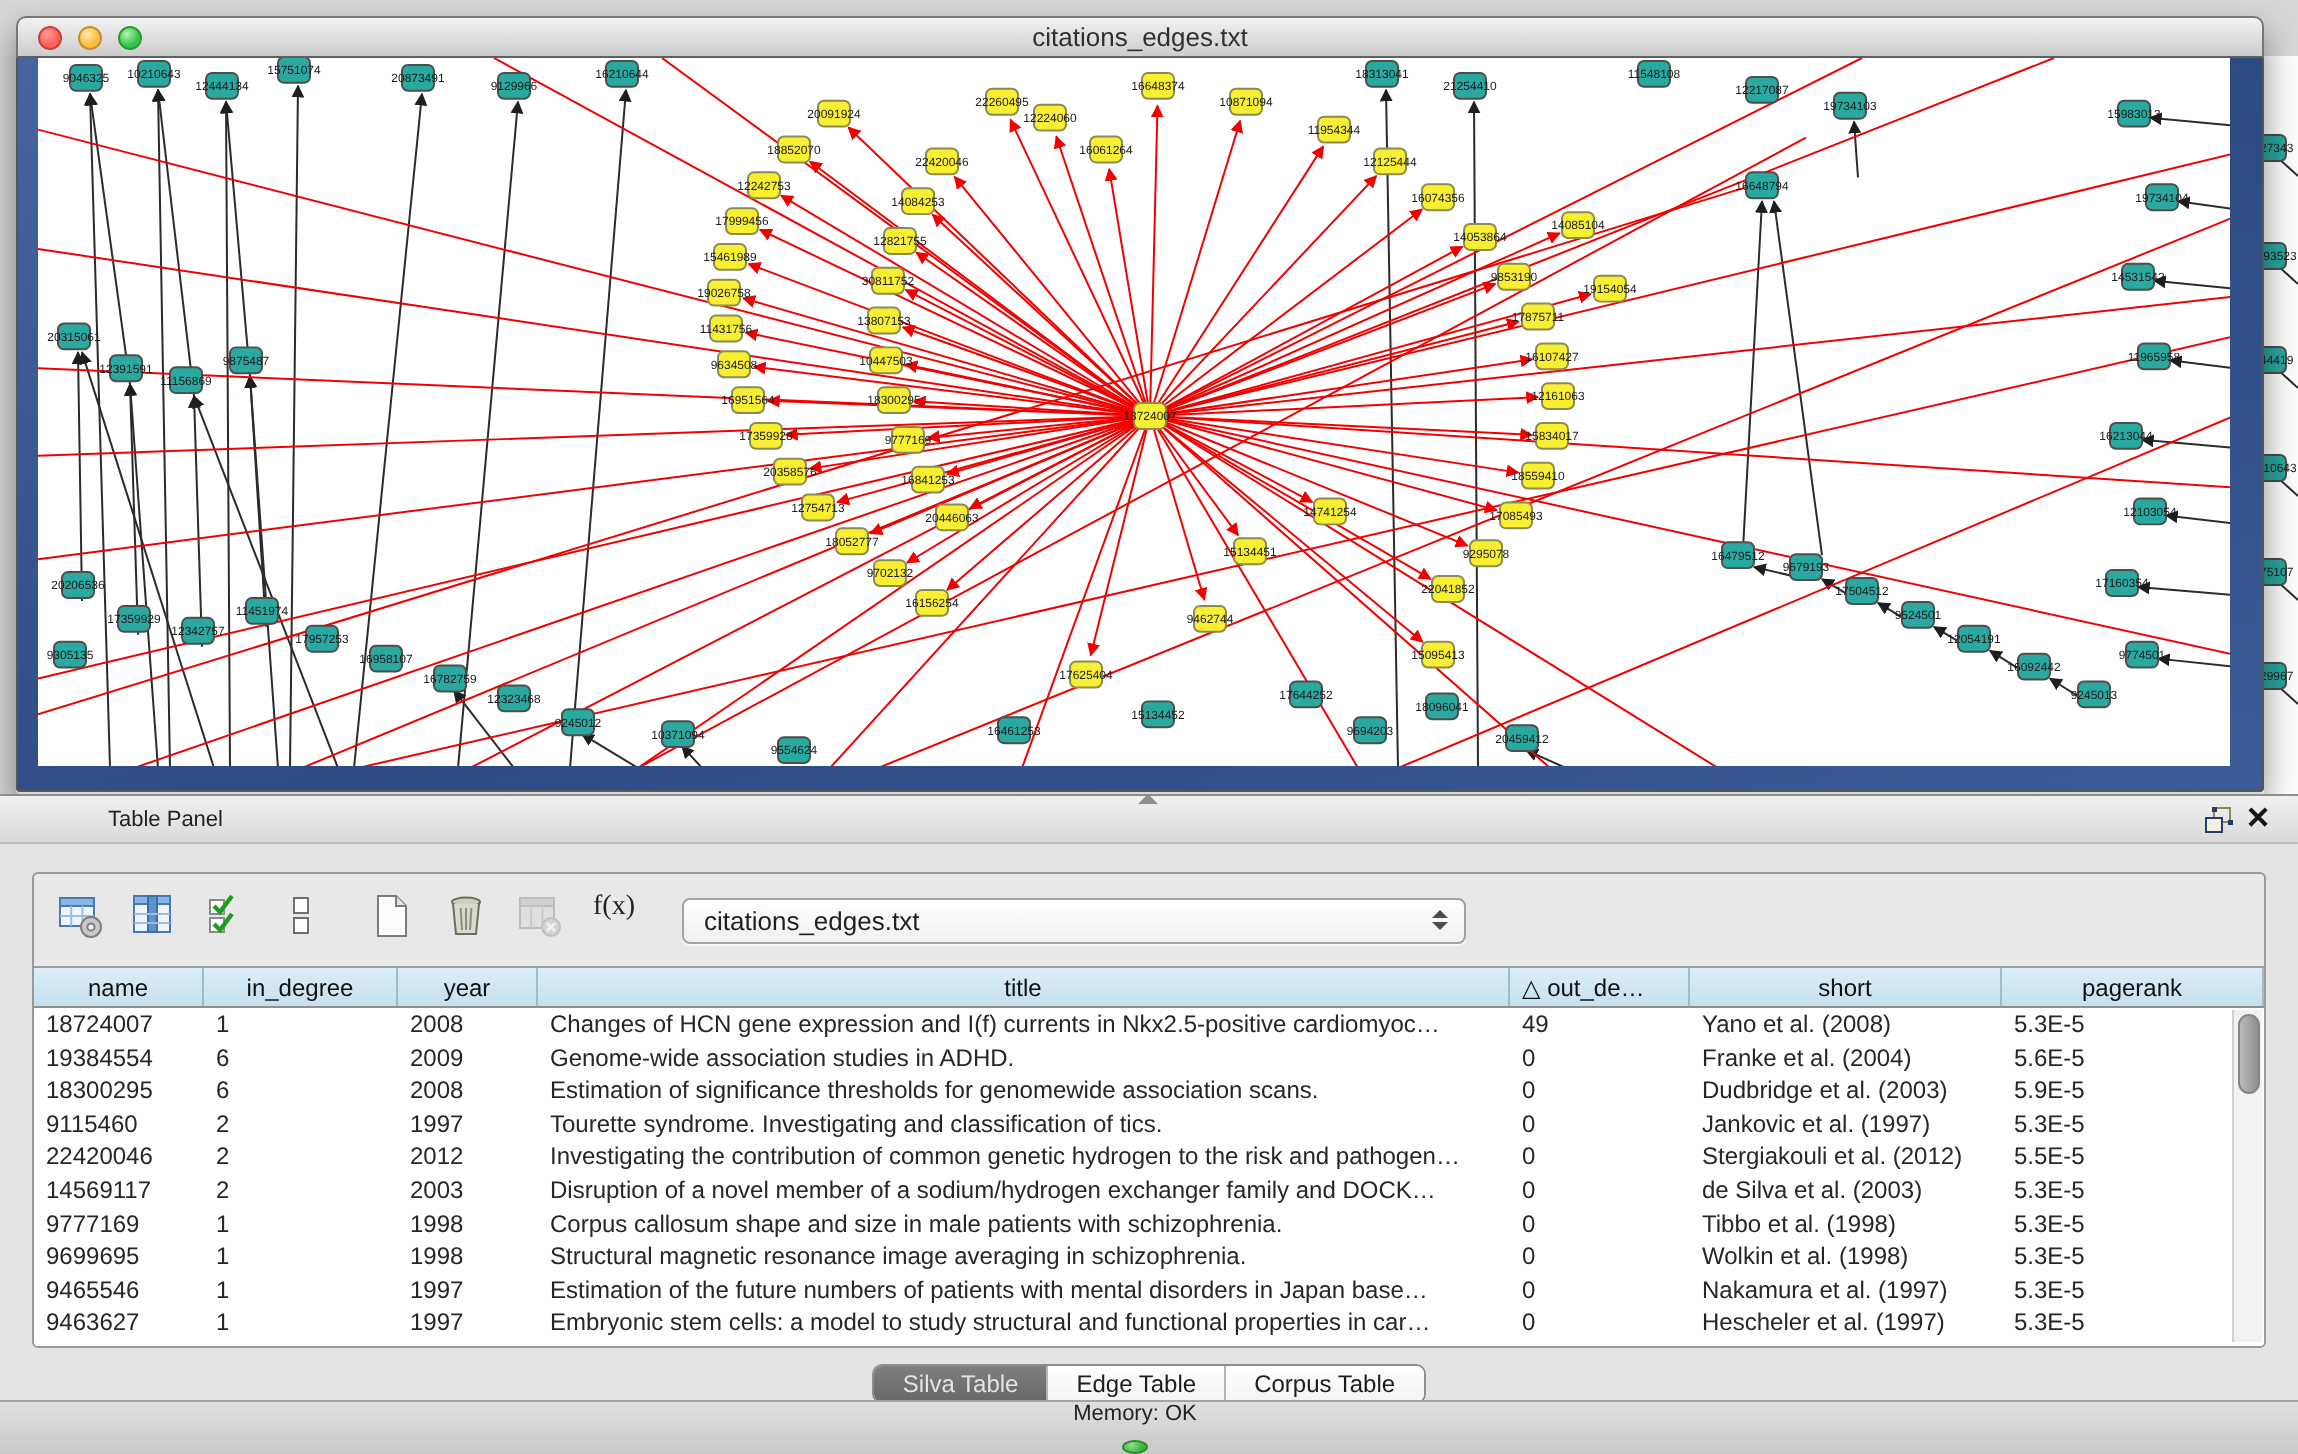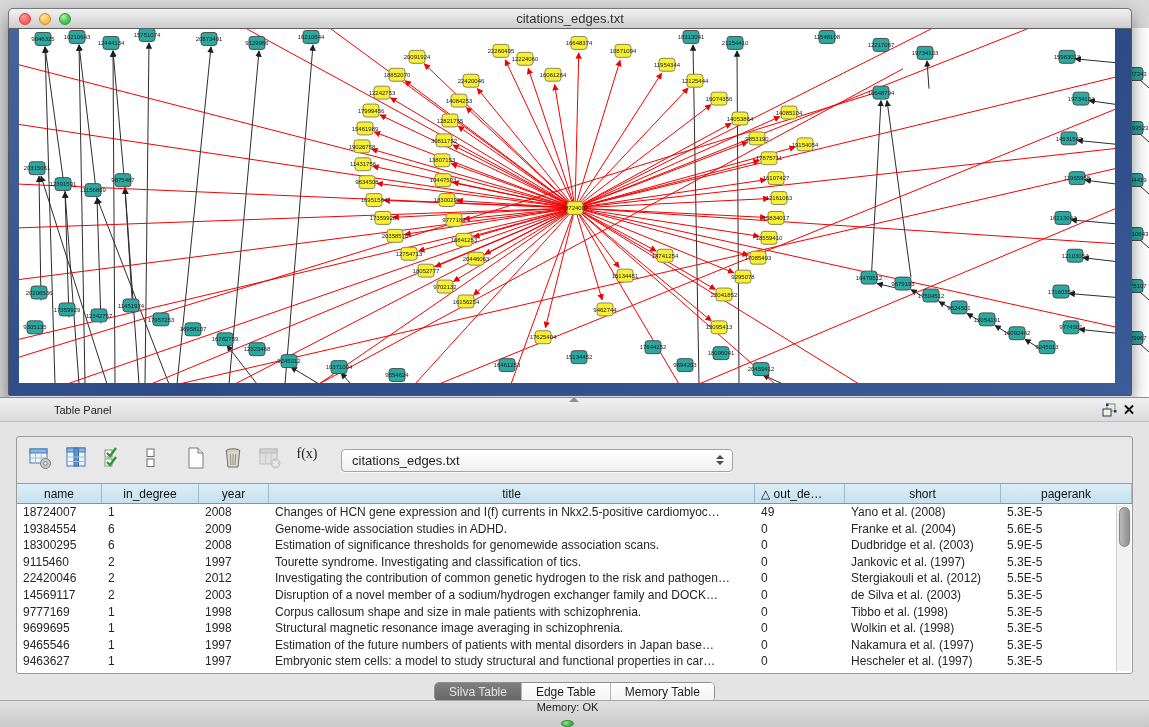--- a/index.html
+++ b/index.html
@@ -872,21 +872,21 @@
         <div class="vscroll">
         <div class="vthumb"></div>
       </div>
       </div>
   </div>
 
   <div class="tabs-row">
     <div class="seg" id="segtabs">
         <div class="seg-btn sel">Silva Table</div>
         <div class="seg-btn">Edge Table</div>
-        <div class="seg-btn">Memory Table</div>
+        <div class="seg-btn">Corpus Table</div>
       </div>
   </div>
 
   <div class="statusbar">
     <span class="mem-label">Memory: OK</span>
     <span class="mem-dot"></span>
   </div>
 </div>
 
 </body></html>

